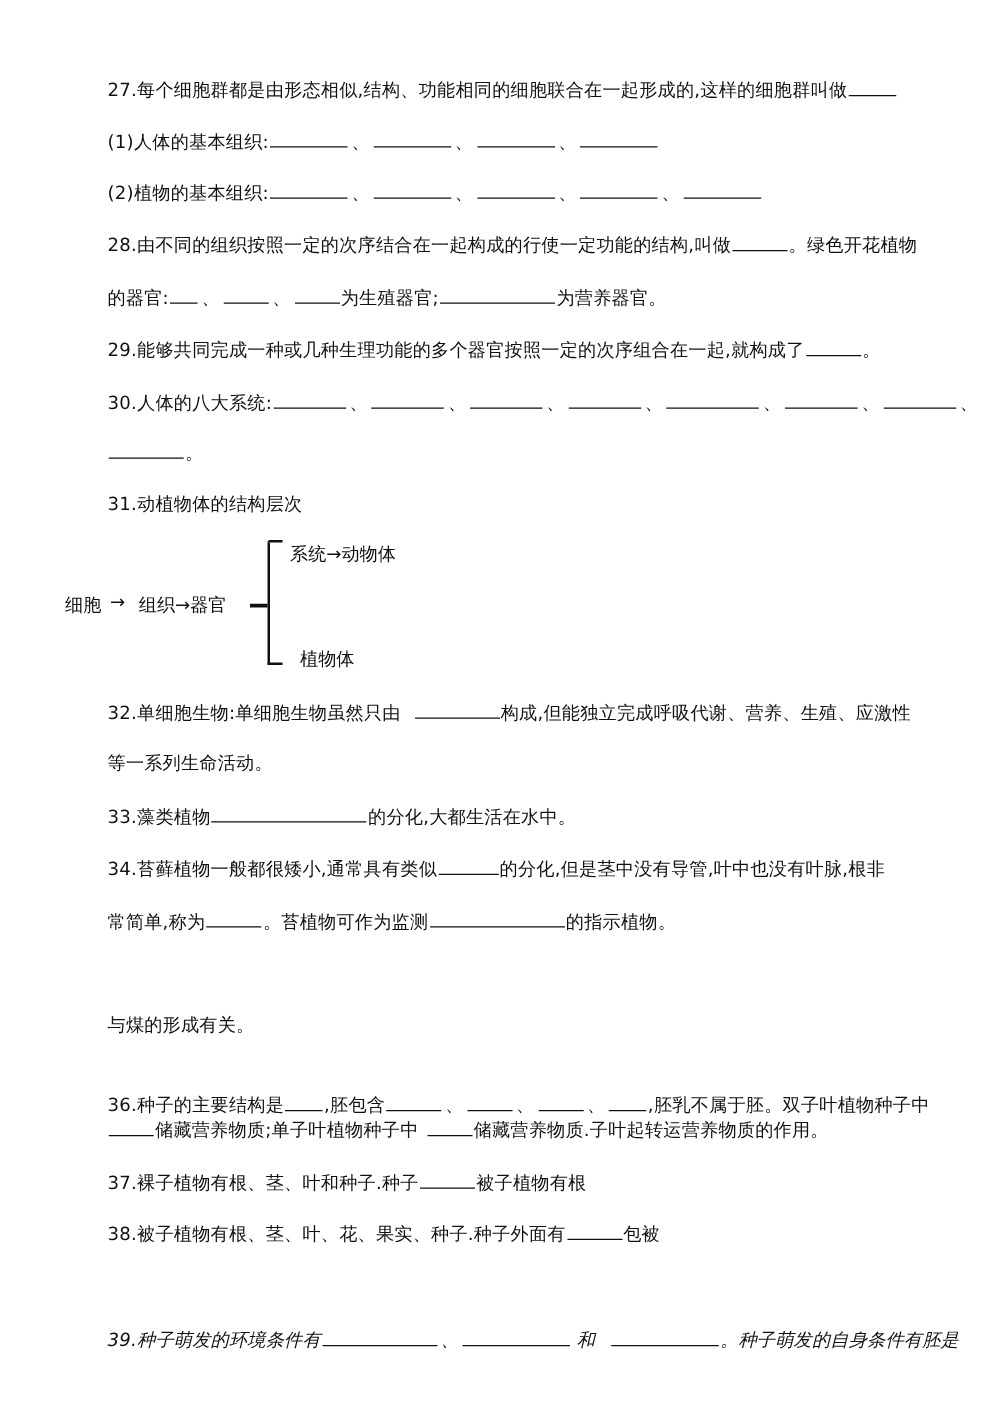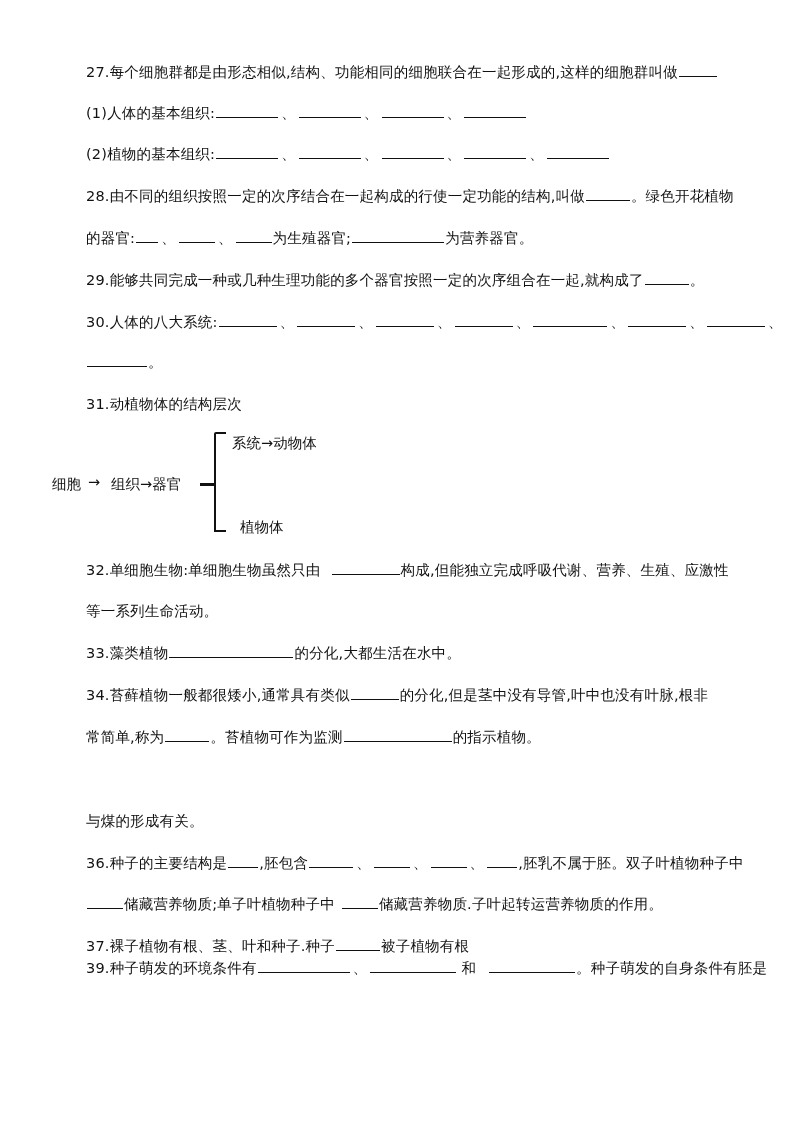--- a/index.html
+++ b/index.html
@@ -130,29 +130,32 @@
     <span>34.苔藓植物一般都很矮小,通常具有类似</span><span class="blank" style="width:48px;"></span><span>的分化,但是茎中没有导管,叶中也没有叶脉,根非</span>
   </div>
   <div class="line" style="top:727px;">
     <span>常简单,称为</span><span class="blank" style="width:44px;"></span><span>。苔植物可作为监测</span><span class="blank" style="width:108px;"></span><span>的指示植物。</span>
   </div>
 
   <div class="line" style="top:811px;">
     <span>与煤的形成有关。</span>
   </div>
 
-  <div class="line" style="top:853px;">
+  <div class="line" style="top:874px;">
     <span>36.种子的主要结构是</span><span class="blank" style="width:30px;"></span><span>,胚包含</span><span class="blank" style="width:44px;"></span><span class="sep">、</span><span class="blank" style="width:36px;"></span><span class="sep">、</span><span class="blank" style="width:36px;"></span><span class="sep">、</span><span class="blank" style="width:30px;"></span><span>,胚乳不属于胚。双子叶植物种子中</span>
   </div>
   <div class="line" style="top:894px;">
     <span class="blank" style="width:36px;"></span><span>储藏营养物质;单子叶植物种子中</span><span style="display:inline-block;width:6px;"></span><span class="blank" style="width:36px;"></span><span>储藏营养物质.子叶起转运营养物质的作用。</span>
   </div>
 
   <div class="line" style="top:936px;">
     <span>37.裸子植物有根、茎、叶和种子.种子</span><span class="blank" style="width:44px;"></span><span>被子植物有根</span>
   </div>
 
+  <div class="line" style="top:977px;">
+    <span>38.被子植物有根、茎、叶、花、果实、种子.种子外面有</span><span class="blank" style="width:44px;"></span><span>包被</span>
+  </div>
 
-  <div class="line" style="top:958px;">
+  <div class="line" style="top:1062px;font-style:italic;">
     <span>39.种子萌发的环境条件有</span><span class="blank" style="width:92px;"></span><span class="sep">、</span><span class="blank" style="width:86px;"></span><span style="display:inline-block;width:4px;"></span><span>和</span><span style="display:inline-block;width:12px;"></span><span class="blank" style="width:86px;"></span><span>。种子萌发的自身条件有胚是</span>
   </div>
 
 </div>
 
 </body></html>

